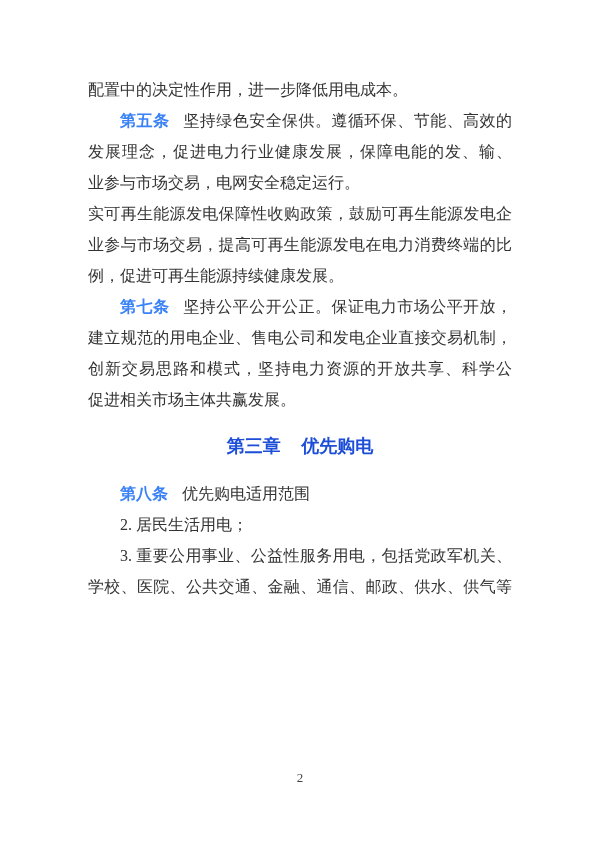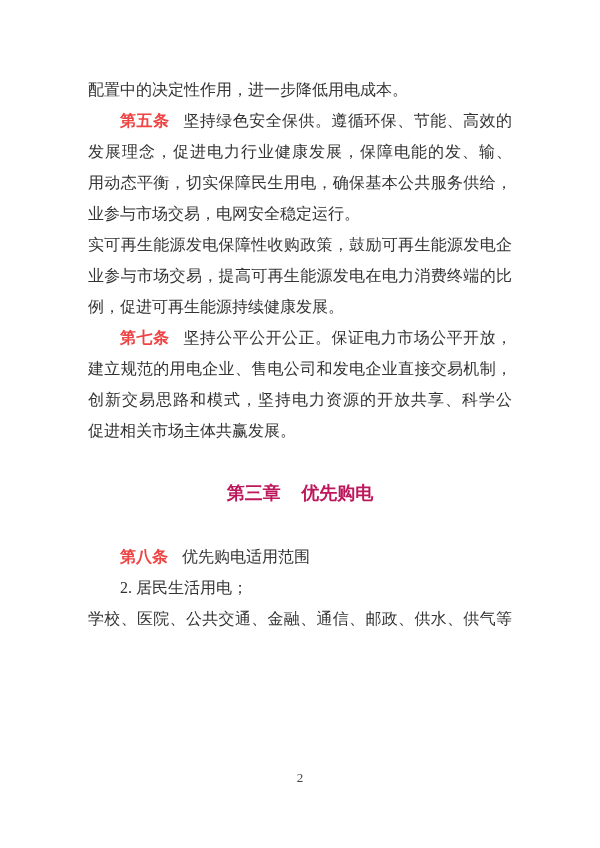--- a/index.html
+++ b/index.html
@@ -36,31 +36,31 @@
     white-space: normal;
   }
   .line.fill {
     text-align-last: justify;
   }
   .line.indent {
     text-indent: 32px;
   }
   .article-label {
     font-weight: bold;
-    color: #ef4444;
+    color: #3b82f6;
     margin-right: 14px;
   }
   .chapter {
     display: block;
-    margin: 32px 0;
+    margin: 16px 0;
     height: 31px;
     line-height: 31px;
     font-size: 18px;
     font-weight: bold;
-    color: #be185d;
+    color: #1d4ed8;
     text-align: center;
   }
   .chapter .chapter-number {
     margin-right: 16px;
   }
   .page-number {
     position: absolute;
     top: 770px;
     left: 0;
     width: 600px;
@@ -72,38 +72,38 @@
 </head>
 <body>
 
 <div class="page">
   <div class="content">
 
     <div id="lines-top">
         <div class="line"><span>配置中的决定性作用，进一步降低用电成本。</span></div>
         <div class="line indent fill"><span class="article-label">第五条</span><span>坚持绿色安全保供。遵循环保、节能、高效的</span></div>
         <div class="line fill"><span>发展理念，促进电力行业健康发展，保障电能的发、输、配、</span></div>
-        <div class="line fill"><span>用动态平衡，切实保障民生用电，确保基本公共服务供给，</span></div>
         <div class="line"><span>业参与市场交易，电网安全稳定运行。</span></div>
         <div class="line fill"><span>实可再生能源发电保障性收购政策，鼓励可再生能源发电企</span></div>
         <div class="line fill"><span>业参与市场交易，提高可再生能源发电在电力消费终端的比</span></div>
         <div class="line"><span>例，促进可再生能源持续健康发展。</span></div>
         <div class="line indent fill"><span class="article-label">第七条</span><span>坚持公平公开公正。保证电力市场公平开放，</span></div>
         <div class="line fill"><span>建立规范的用电企业、售电公司和发电企业直接交易机制，</span></div>
         <div class="line fill"><span>创新交易思路和模式，坚持电力资源的开放共享、科学公平，</span></div>
         <div class="line"><span>促进相关市场主体共赢发展。</span></div>
       </div>
 
     <h2 class="chapter">
       <span class="chapter-number">第三章</span>
       <span class="chapter-title">优先购电</span>
     </h2>
 
     <div id="lines-bottom">
         <div class="line indent"><span class="article-label">第八条</span><span>优先购电适用范围</span></div>
         <div class="line indent"><span>2. 居民生活用电；</span></div>
+        <div class="line indent fill"><span>3. 重要公用事业、公益性服务用电，包括党政军机关、</span></div>
         <div class="line fill"><span>学校、医院、公共交通、金融、通信、邮政、供水、供气等</span></div>
       </div>
 
   </div>
 
   <div class="page-number">2</div>
 </div>
 
 </body></html>

